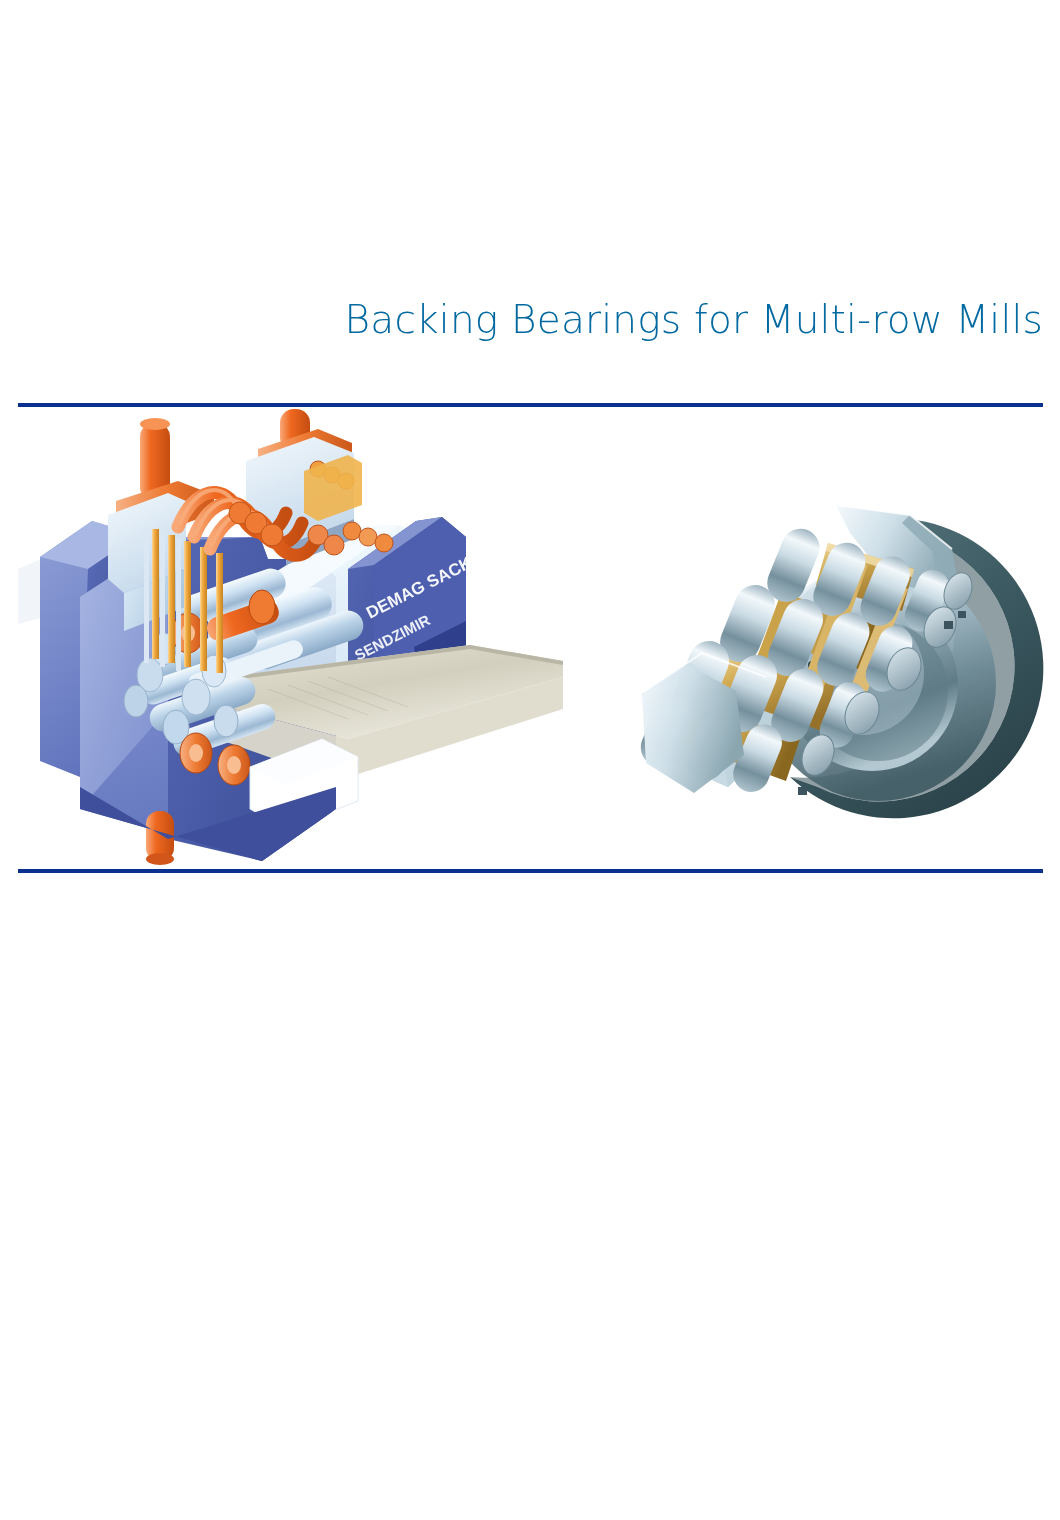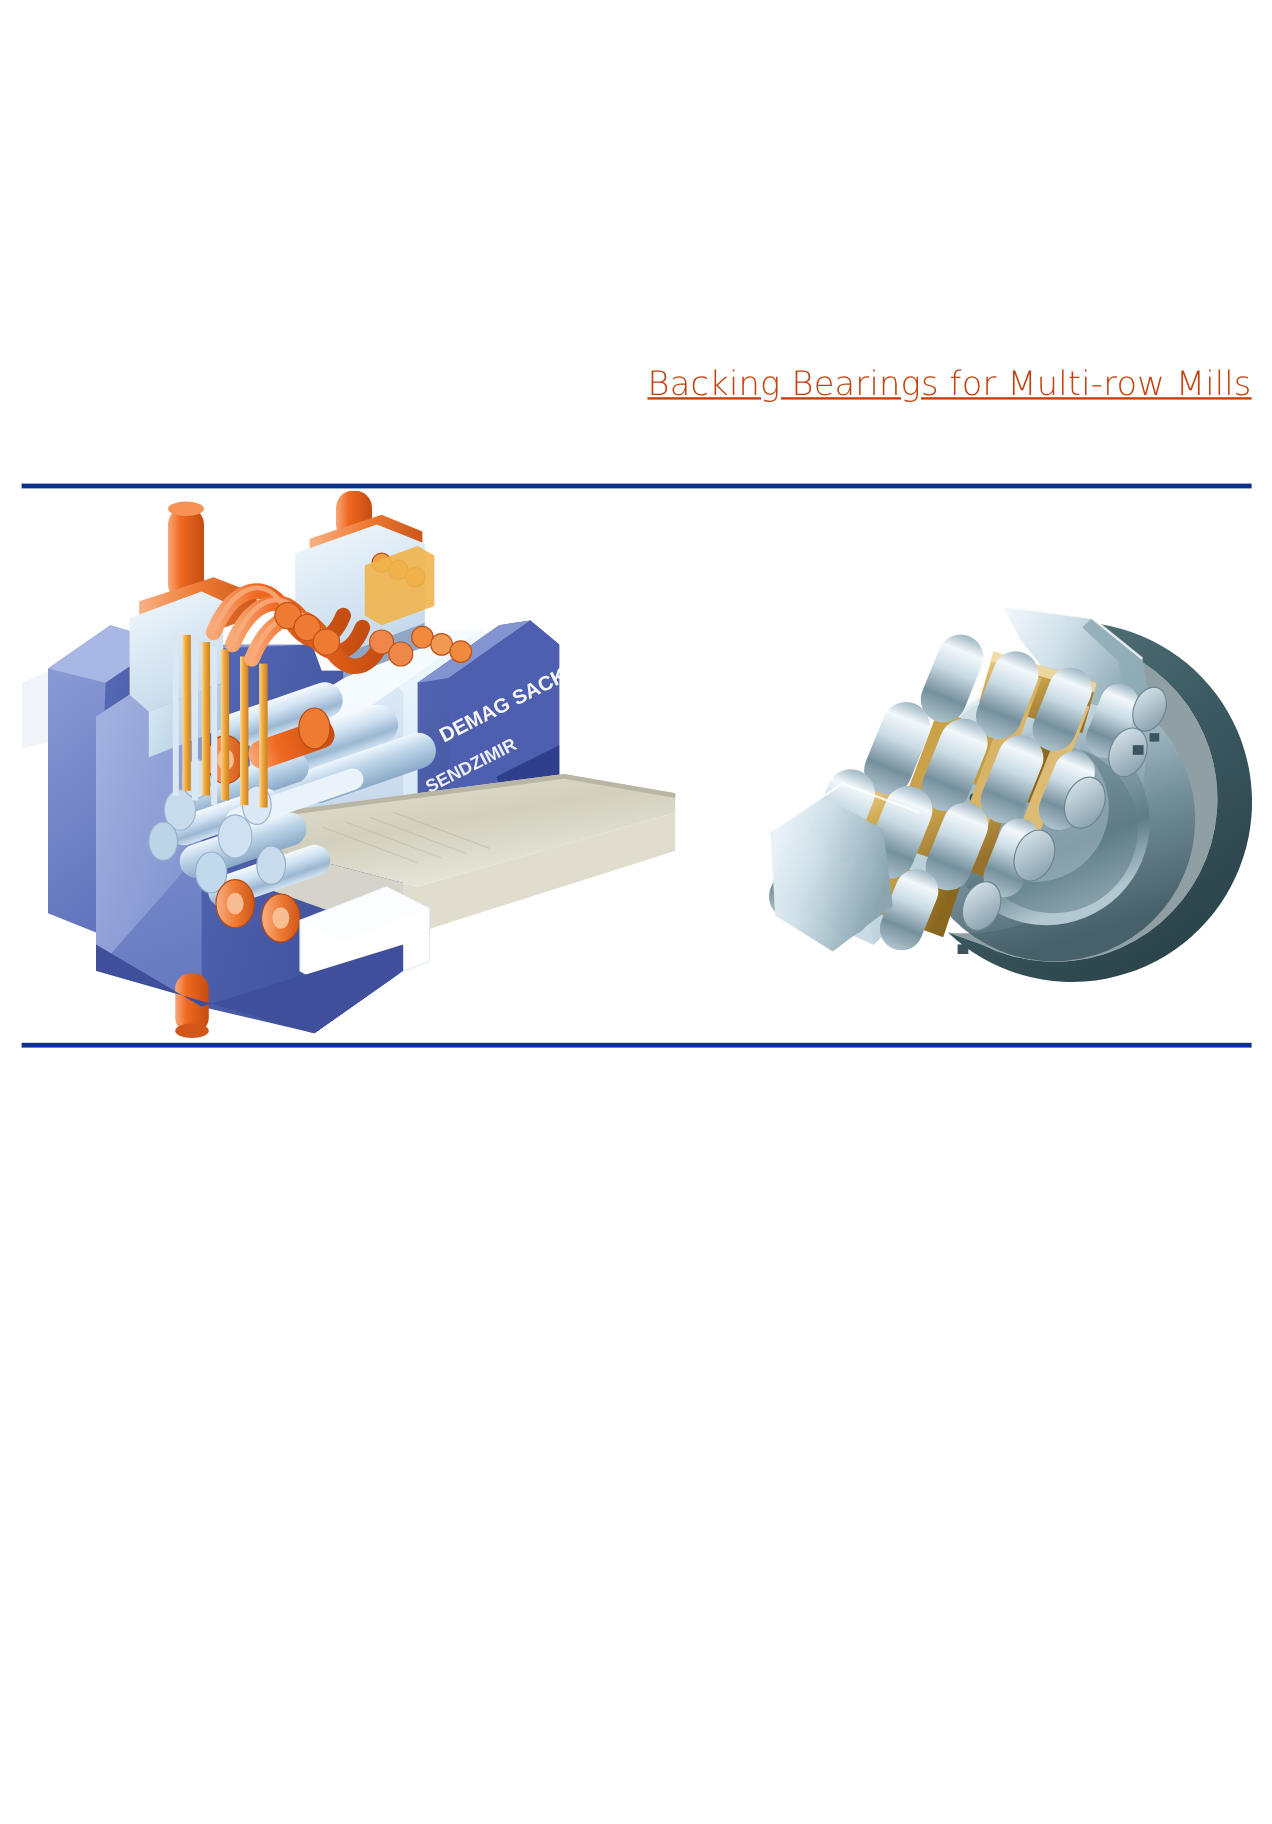--- a/index.html
+++ b/index.html
@@ -19,28 +19,27 @@
   
   .page-header {
     position: absolute;
     left: 18px;
     top: 300px;
     width: 1025px;
     text-align: right;
   }
   .page-title {
     font-family: "DejaVu Sans", "Liberation Sans", sans-serif;
-    font-size: 28px;
+    font-size: 39px;
     font-weight: 300;
     letter-spacing: 0.2px;
-    color: #c2410c;
+    color: #0369a1;
     line-height: 40px;
     white-space: nowrap;
     display: inline-block;
-    text-decoration: underline;
   }
 
   
   .rule {
     position: absolute;
     left: 18px;
     width: 1025px;
     height: 4px;
     background: #0a3190;
   }

